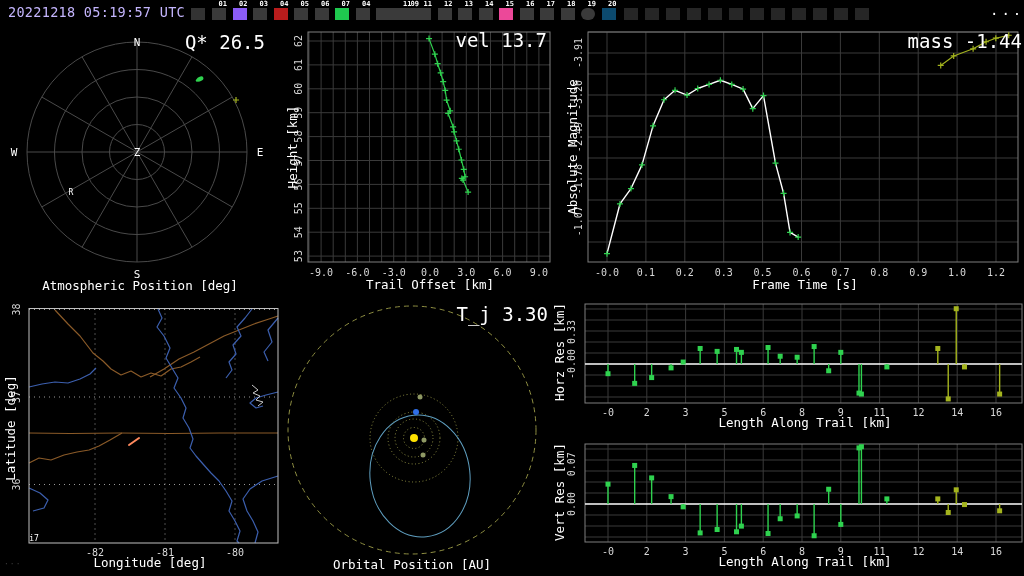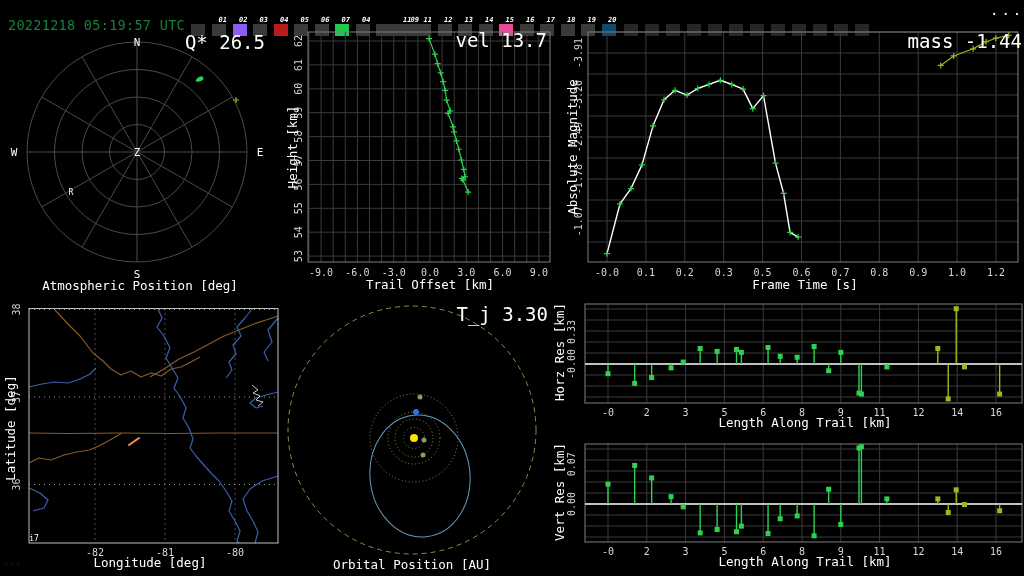--- a/index.html
+++ b/index.html
@@ -4,23 +4,23 @@
 <style>
   * { margin:0; padding:0; box-sizing:border-box; }
   html,body { width:1024px; height:576px; background:#000; overflow:hidden;
               font-family:"DejaVu Sans Mono", monospace; }
   body { position:relative; color:#fff; }
   svg.panel { position:absolute; }
   .anno  { position:absolute; color:#fff; font-size:19px; text-align:right; white-space:pre; }
   .xlabel{ position:absolute; color:#fff; font-size:12.5px; text-align:center; white-space:nowrap; }
   .vlabel{ position:absolute; color:#fff; font-size:12.5px; white-space:nowrap;
            transform:translate(-50%,-50%) rotate(-90deg); }
-  #timestamp { position:absolute; left:8px; top:17px; font-size:13.5px; color:#15803d; letter-spacing:0.3px; }
+  #timestamp { position:absolute; left:8px; top:4px; font-size:13.5px; color:#c4b5fd; letter-spacing:0.3px; }
   #menu-dots { position:absolute; left:990px; top:2px; font-size:14px; color:#fff; letter-spacing:3px; }
-  #frame-row { position:absolute; left:0; top:16px; width:865px; height:28px;font-style:italic; }
+  #frame-row { position:absolute; left:0; top:0; width:865px; height:28px; }
   .fbox { position:absolute; top:8px; width:14px; height:12px; }
   .fbox .flabel { position:absolute; right:-1px; top:-7px; font-size:7px; font-weight:bold;
                   color:#fff; text-shadow:0 0 2px #000, 0 0 2px #000; line-height:7px; }
   #watermark { position:absolute; left:4px; top:560px; font-size:8px; color:#3a3a3a; letter-spacing:1px; }
 </style>
 </head>
 <body>
 
 <div id="frame-row">
     <div class="fbox" style="left: 191px; background: rgb(51, 51, 51);"></div>
@@ -71,21 +71,21 @@
     </div>
     <div class="fbox" style="left: 519.5px; background: rgb(58, 58, 58);">
       <div class="flabel">16</div>
     </div>
     <div class="fbox" style="left: 540px; background: rgb(58, 58, 58);">
       <div class="flabel">17</div>
     </div>
     <div class="fbox" style="left: 560.5px; background: rgb(58, 58, 58);">
       <div class="flabel">18</div>
     </div>
-    <div class="fbox" style="left: 581px; background: rgb(58, 58, 58);">
+    <div class="fbox" style="left: 581px; background: rgb(58, 58, 58); border-radius: 6px;">
       <div class="flabel">19</div>
     </div>
     <div class="fbox" style="left: 601.5px; background: #0c4a6e;">
       <div class="flabel">20</div>
     </div>
     <div class="fbox" style="left: 624px; background: rgb(38, 38, 38);"></div>
     <div class="fbox" style="left: 645px; background: rgb(38, 38, 38);"></div>
     <div class="fbox" style="left: 666px; background: rgb(38, 38, 38);"></div>
     <div class="fbox" style="left: 687px; background: rgb(38, 38, 38);"></div>
     <div class="fbox" style="left: 708px; background: rgb(38, 38, 38);"></div>

